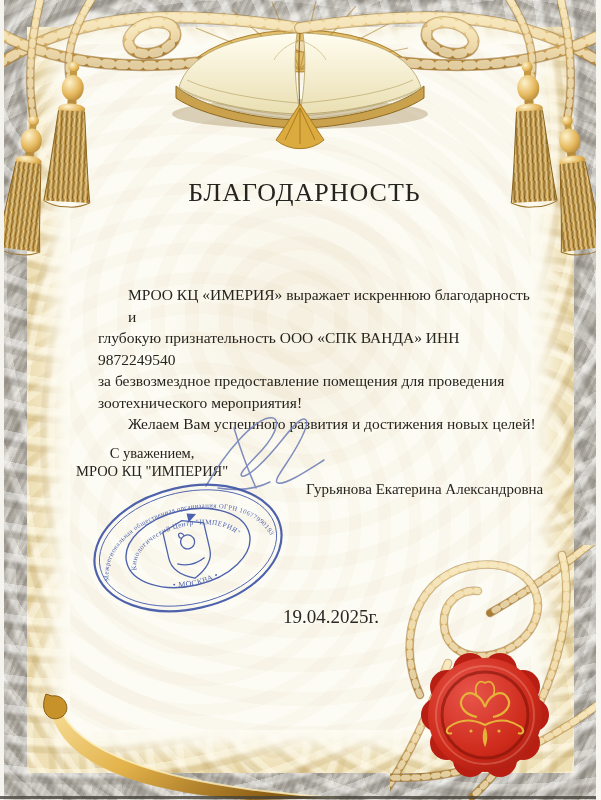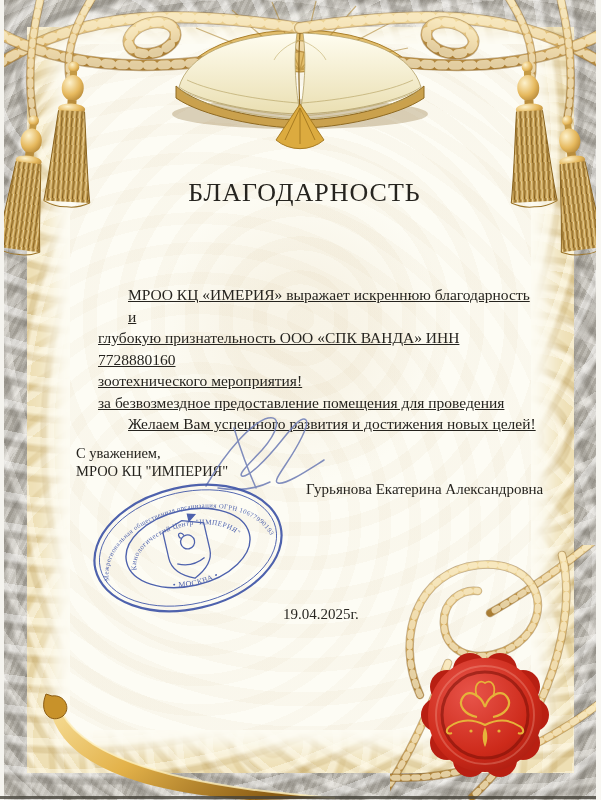--- a/index.html
+++ b/index.html
@@ -40,25 +40,25 @@
 
   .rp{fill:none;stroke-linecap:round;}
   .rp-d{stroke:#8a6226;stroke-width:12;opacity:.5;}
   .rp-m{stroke:url(#ropeG);stroke-width:10.5;}
   .rp-h{stroke:#fbf0cf;stroke-width:9;stroke-dasharray:6 8;opacity:.7;}
   .cd .rp-d{stroke-width:8.5;} .cd .rp-m{stroke-width:7;} .cd .rp-h{stroke-width:6;stroke-dasharray:4 6;}
 
   .title{position:absolute;left:8px;right:0;top:178px;text-align:center;
     font-size:26px;letter-spacing:1px;color:#26241f;}
   .body-text{position:absolute;left:98px;top:284px;width:440px;
-    font-size:15.5px;line-height:21.5px;color:#26241f;text-decoration:underline;}
+    font-size:15.5px;line-height:21.5px;color:#26241f;}
   .body-text .indent{padding-left:30px;}
-  .sig-block{position:absolute;left:76px;top:445px;font-size:14.5px;line-height:17.5px;color:#26241f;}
+  .sig-block{position:absolute;left:76px;top:445px;font-size:14.5px;line-height:17.5px;color:#26241f;text-align:center;}
   .signer-name{position:absolute;left:278px;top:481px;font-size:15px;color:#26241f;margin-left:28px;}
-  .date{position:absolute;left:283px;top:606px;font-size:15px;color:#2a2823;}
+  .date{position:absolute;left:283px;top:606px;font-size:19px;color:#2a2823;}
 
   .st{fill:#4056a8;font-family:"Liberation Serif",serif;letter-spacing:.4px;}
 
   .edge-left{position:absolute;left:0;top:0;bottom:0;width:4px;background:#f5f4ef;z-index:9;}
   .edge-right{position:absolute;right:0;top:0;bottom:0;width:5px;background:#f8f7f2;z-index:9;}
   .edge-bottom{position:absolute;left:0;right:5px;bottom:1px;height:3px;background:#45423a;opacity:.8;z-index:9;}
 </style>
 </head>
 <body>
 
@@ -193,23 +193,23 @@
       <use href="#tasselDef" transform="translate(34,118) rotate(7) scale(.96)"></use>
       <use href="#tasselDef" transform="translate(527,64) rotate(-3)"></use>
       <use href="#tasselDef" transform="translate(567,118) rotate(-7) scale(.96)"></use>
     </g>
   </svg>
 
   <div class="title">БЛАГОДАРНОСТЬ</div>
 
   <div class="body-text">
     <div class="line indent">МРОО КЦ «ИМЕРИЯ» выражает искреннюю благодарность и</div>
-    <div class="line">глубокую признательность ООО «СПК ВАНДА» ИНН 7728880160</div>
+    <div class="line">глубокую признательность ООО «СПК ВАНДА» ИНН 9872249540</div>
+    <div class="line">за безвозмездное предоставление помещения для проведения</div>
     <div class="line">зоотехнического мероприятия!</div>
-    <div class="line">за безвозмездное предоставление помещения для проведения</div>
     <div class="line indent">Желаем Вам успешного развития и достижения новых целей!</div>
   </div>
 
   <div class="sig-block">
     <div>С уважением,</div>
     <div>МРОО КЦ "ИМПЕРИЯ"</div>
   </div>
 
   <svg class="signature-ink" viewBox="0 0 150 95">
     <g fill="none" stroke="#7482b8" stroke-width="1.5" opacity=".9" stroke-linecap="round">

